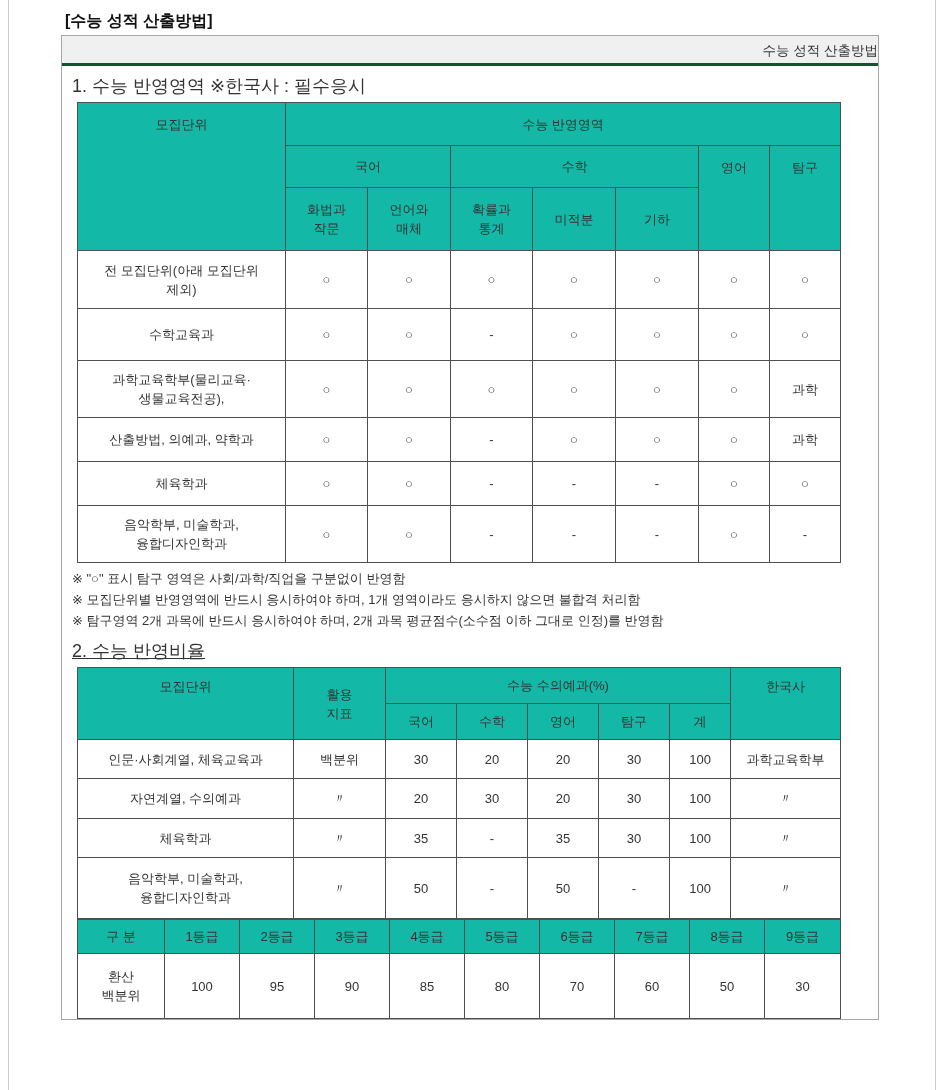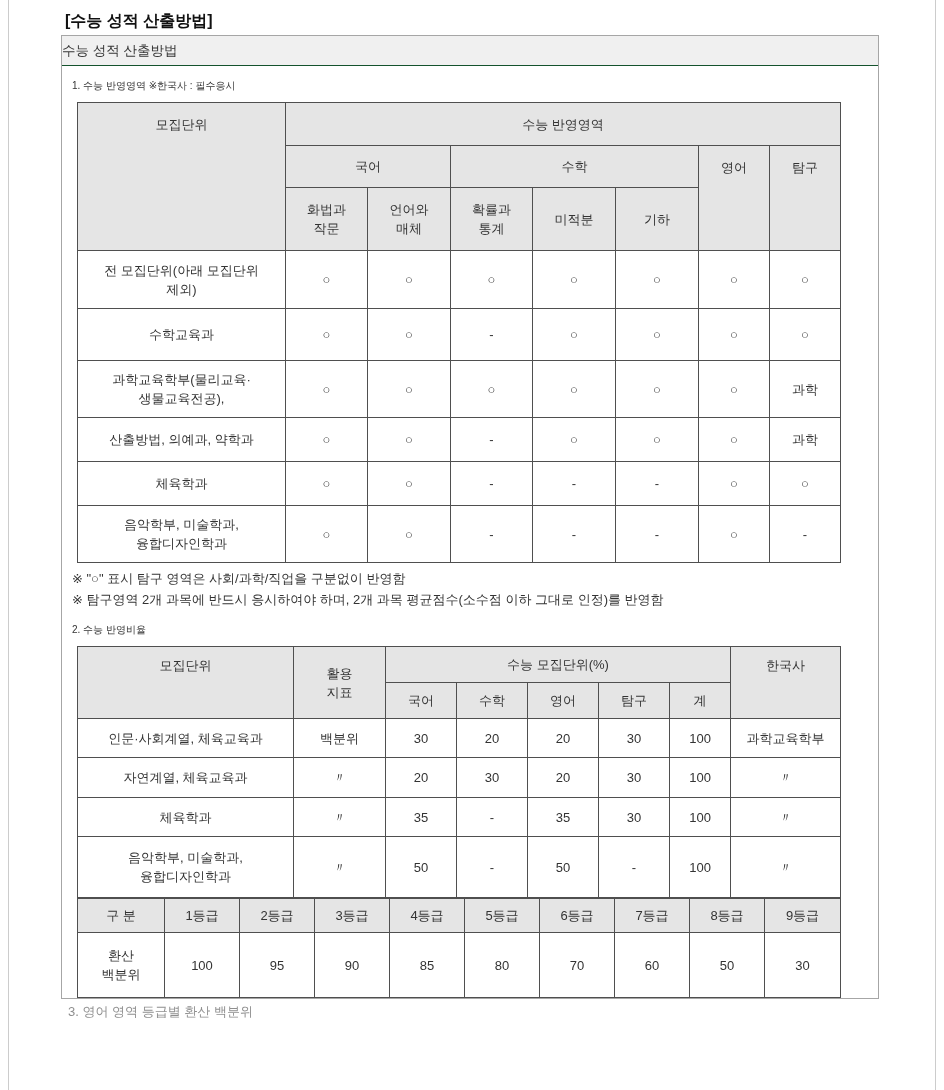--- a/index.html
+++ b/index.html
@@ -13,38 +13,38 @@
     width: 928px; height: 100%; margin: 0 8px;
     border-left: 1px solid #cccccc; border-right: 1px solid #cccccc;
     padding: 10px 56px 0 52px;
   }
   .doc-title {
     font-size: 16px; font-weight: bold; color: #111111;
     line-height: 22px; padding-left: 4px; margin-bottom: 3px;
   }
   .outer-box { border: 1px solid #a6a6a6; }
   .box-header {
-    height: 30px; line-height: 29px; text-align: left;
-    background: #f0f0f0; border-bottom: 1px solid #14532d;
+    height: 30px; line-height: 29px; text-align: right;
+    background: #f0f0f0; border-bottom: 3px solid #14532d;
     font-size: 13.5px; color: #333333;
   }
   .box-body { padding: 12px 8px 0 8px; }
-  .section-heading { font-size: 10px; line-height: 16px; margin: 0 0 8px 2px; }
-  .section-heading.mt { margin-top: 12px; }
+  .section-heading { font-size: 18px; line-height: 16px; margin: 0 0 8px 2px; }
+  .section-heading.mt { margin-top: 12px; text-decoration: underline; }
 
   table.tbl {
     border-collapse: collapse; table-layout: fixed;
     width: 763px; margin-left: 7px; font-size: 13px;
   }
   .tbl th, .tbl td {
     border: 1px solid #4f4f4f; text-align: center; vertical-align: middle;
     white-space: pre-line; padding: 2px 4px; font-weight: normal;
     line-height: 19px; color: #333333;
   }
-  .tbl th { background: #e5e5e5; }
+  .tbl th { background: #14b8a6; }
   .tbl td { background: #ffffff; }
   th.va-top-1 { vertical-align: top; padding-top: 12px; }  
   th.va-top-2 { vertical-align: top; padding-top: 12px; }  
   th.va-top-3 { vertical-align: top; padding-top: 9px; }   
 
   .notes { margin: 5px 0 0 2px; }
   .notes p { font-size: 13px; line-height: 21px; }
   .note-single { font-size: 13px; line-height: 16px; margin: 32px 0 7px 2px; }
 
   .footer-text { color: #8f8f8f; font-size: 13px; margin: 5px 0 0 7px; line-height: 16px; }
@@ -157,20 +157,21 @@
             <td>-</td>
             <td>-</td>
             <td>○</td>
             <td>-</td>
           </tr>
         </tbody>
       </table>
 
       <div class="notes">
         <p>※ "○" 표시 탐구 영역은 사회/과학/직업을 구분없이 반영함</p>
+        <p>※ 모집단위별 반영영역에 반드시 응시하여야 하며, 1개 영역이라도 응시하지 않으면 불합격 처리함</p>
         <p>※ 탐구영역 2개 과목에 반드시 응시하여야 하며, 2개 과목 평균점수(소수점 이하 그대로 인정)를 반영함</p>
       </div>
 
       <p class="section-heading mt">2. 수능 반영비율</p>
 
       <table class="tbl">
         <colgroup>
           <col style="width:216px">
             <col style="width:92px">
             <col style="width:71px">
@@ -178,21 +179,21 @@
           <col style="width:71px">
             <col style="width:71px">
             <col style="width:61px">
             <col style="width:110px">
         </colgroup>
         <thead>
           <tr style="height:36px">
             <th rowspan="2" class="va-top-3">모집단위</th>
             <th rowspan="2">활용
 지표</th>
-            <th colspan="5">수능 모집단위(%)</th>
+            <th colspan="5">수능 수의예과(%)</th>
             <th rowspan="2" class="va-top-3">한국사</th>
           </tr>
           <tr style="height:36px">
             <th>국어</th>
             <th>수학</th>
             <th>영어</th>
             <th>탐구</th>
             <th>계</th>
           </tr>
         </thead>
@@ -201,21 +202,21 @@
             <td>인문·사회계열, 체육교육과</td>
             <td>백분위</td>
             <td>30</td>
             <td>20</td>
             <td>20</td>
             <td>30</td>
             <td>100</td>
             <td>과학교육학부</td>
           </tr>
           <tr style="height:40px">
-            <td>자연계열, 체육교육과</td>
+            <td>자연계열, 수의예과</td>
             <td>〃</td>
             <td>20</td>
             <td>30</td>
             <td>20</td>
             <td>30</td>
             <td>100</td>
             <td>〃</td>
           </tr>
           <tr style="height:39px">
             <td>체육학과</td>
@@ -282,15 +283,14 @@
             <td>60</td>
             <td>50</td>
             <td>30</td>
           </tr>
         </tbody>
       </table>
 
     </div>
   </div>
 
-  <p class="footer-text">3. 영어 영역 등급별 환산 백분위</p>
 
 </div>
 
 </body></html>

